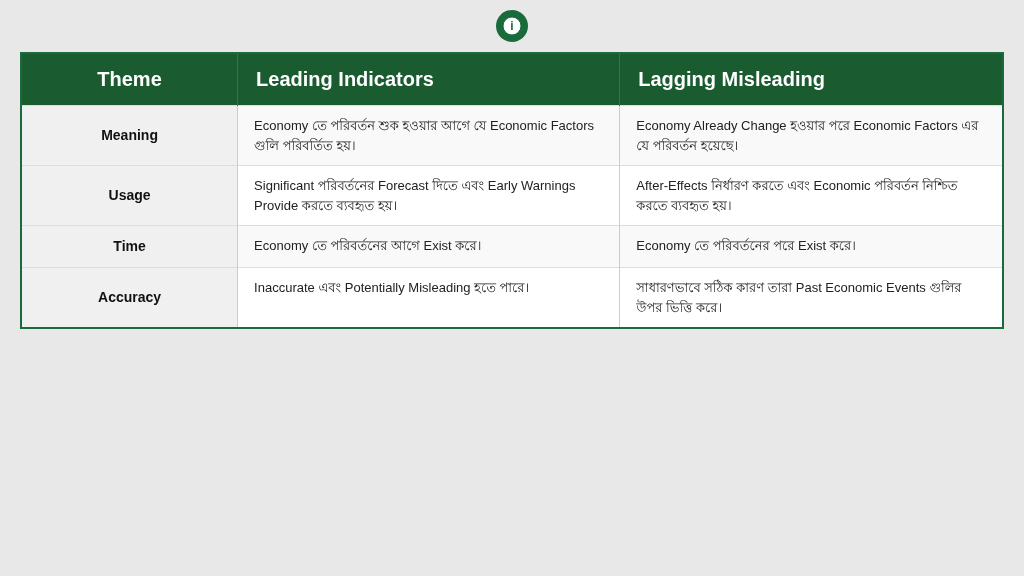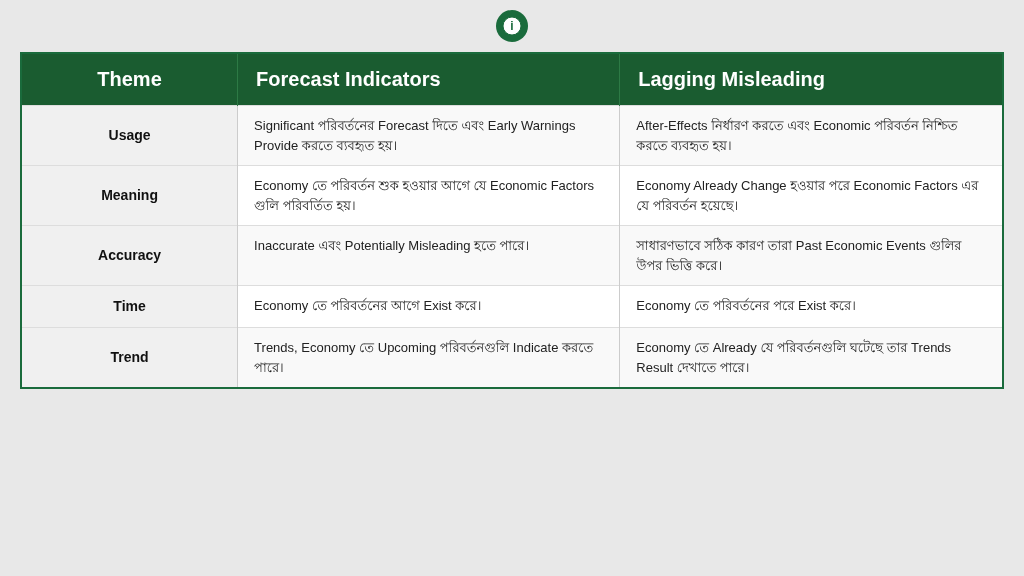--- a/index.html
+++ b/index.html
@@ -122,45 +122,40 @@
       <text x="10" y="14" text-anchor="middle" fill="#1a6b3c" font-size="12" font-weight="bold">i</text>
     </svg>
   </div>
 </div>
 
 <div class="table-container">
   <table>
     <thead>
       <tr>
         <th>Theme</th>
-        <th>Forecast Indicators</th>
+        <th>Leading Indicators</th>
         <th>Lagging Misleading</th>
       </tr>
     </thead>
     <tbody id="table-body">
     <tr>
-          <td>Usage</td>
-          <td>Significant পরিবর্তনের Forecast দিতে এবং Early Warnings Provide করতে ব্যবহৃত হয়।</td>
-          <td>After-Effects নির্ধারণ করতে এবং Economic পরিবর্তন নিশ্চিত করতে ব্যবহৃত হয়।</td>
-        </tr>
-        <tr>
           <td>Meaning</td>
           <td>Economy তে পরিবর্তন শুক হওয়ার আগে যে Economic Factors গুলি পরিবর্তিত হয়।</td>
           <td>Economy Already Change হওয়ার পরে Economic Factors এর যে পরিবর্তন হয়েছে।</td>
         </tr>
         <tr>
-          <td>Accuracy</td>
-          <td>Inaccurate এবং Potentially Misleading হতে পারে।</td>
-          <td>সাধারণভাবে সঠিক কারণ তারা Past Economic Events গুলির উপর ভিত্তি করে।</td>
+          <td>Usage</td>
+          <td>Significant পরিবর্তনের Forecast দিতে এবং Early Warnings Provide করতে ব্যবহৃত হয়।</td>
+          <td>After-Effects নির্ধারণ করতে এবং Economic পরিবর্তন নিশ্চিত করতে ব্যবহৃত হয়।</td>
         </tr>
         <tr>
           <td>Time</td>
           <td>Economy তে পরিবর্তনের আগে Exist করে।</td>
           <td>Economy তে পরিবর্তনের পরে Exist করে।</td>
         </tr>
         <tr>
-          <td>Trend</td>
-          <td>Trends, Economy তে Upcoming পরিবর্তনগুলি Indicate করতে পারে।</td>
-          <td>Economy তে Already যে পরিবর্তনগুলি ঘটেছে তার Trends Result দেখাতে পারে।</td>
+          <td>Accuracy</td>
+          <td>Inaccurate এবং Potentially Misleading হতে পারে।</td>
+          <td>সাধারণভাবে সঠিক কারণ তারা Past Economic Events গুলির উপর ভিত্তি করে।</td>
         </tr>
       </tbody>
   </table>
 </div>
 
 </body></html>

